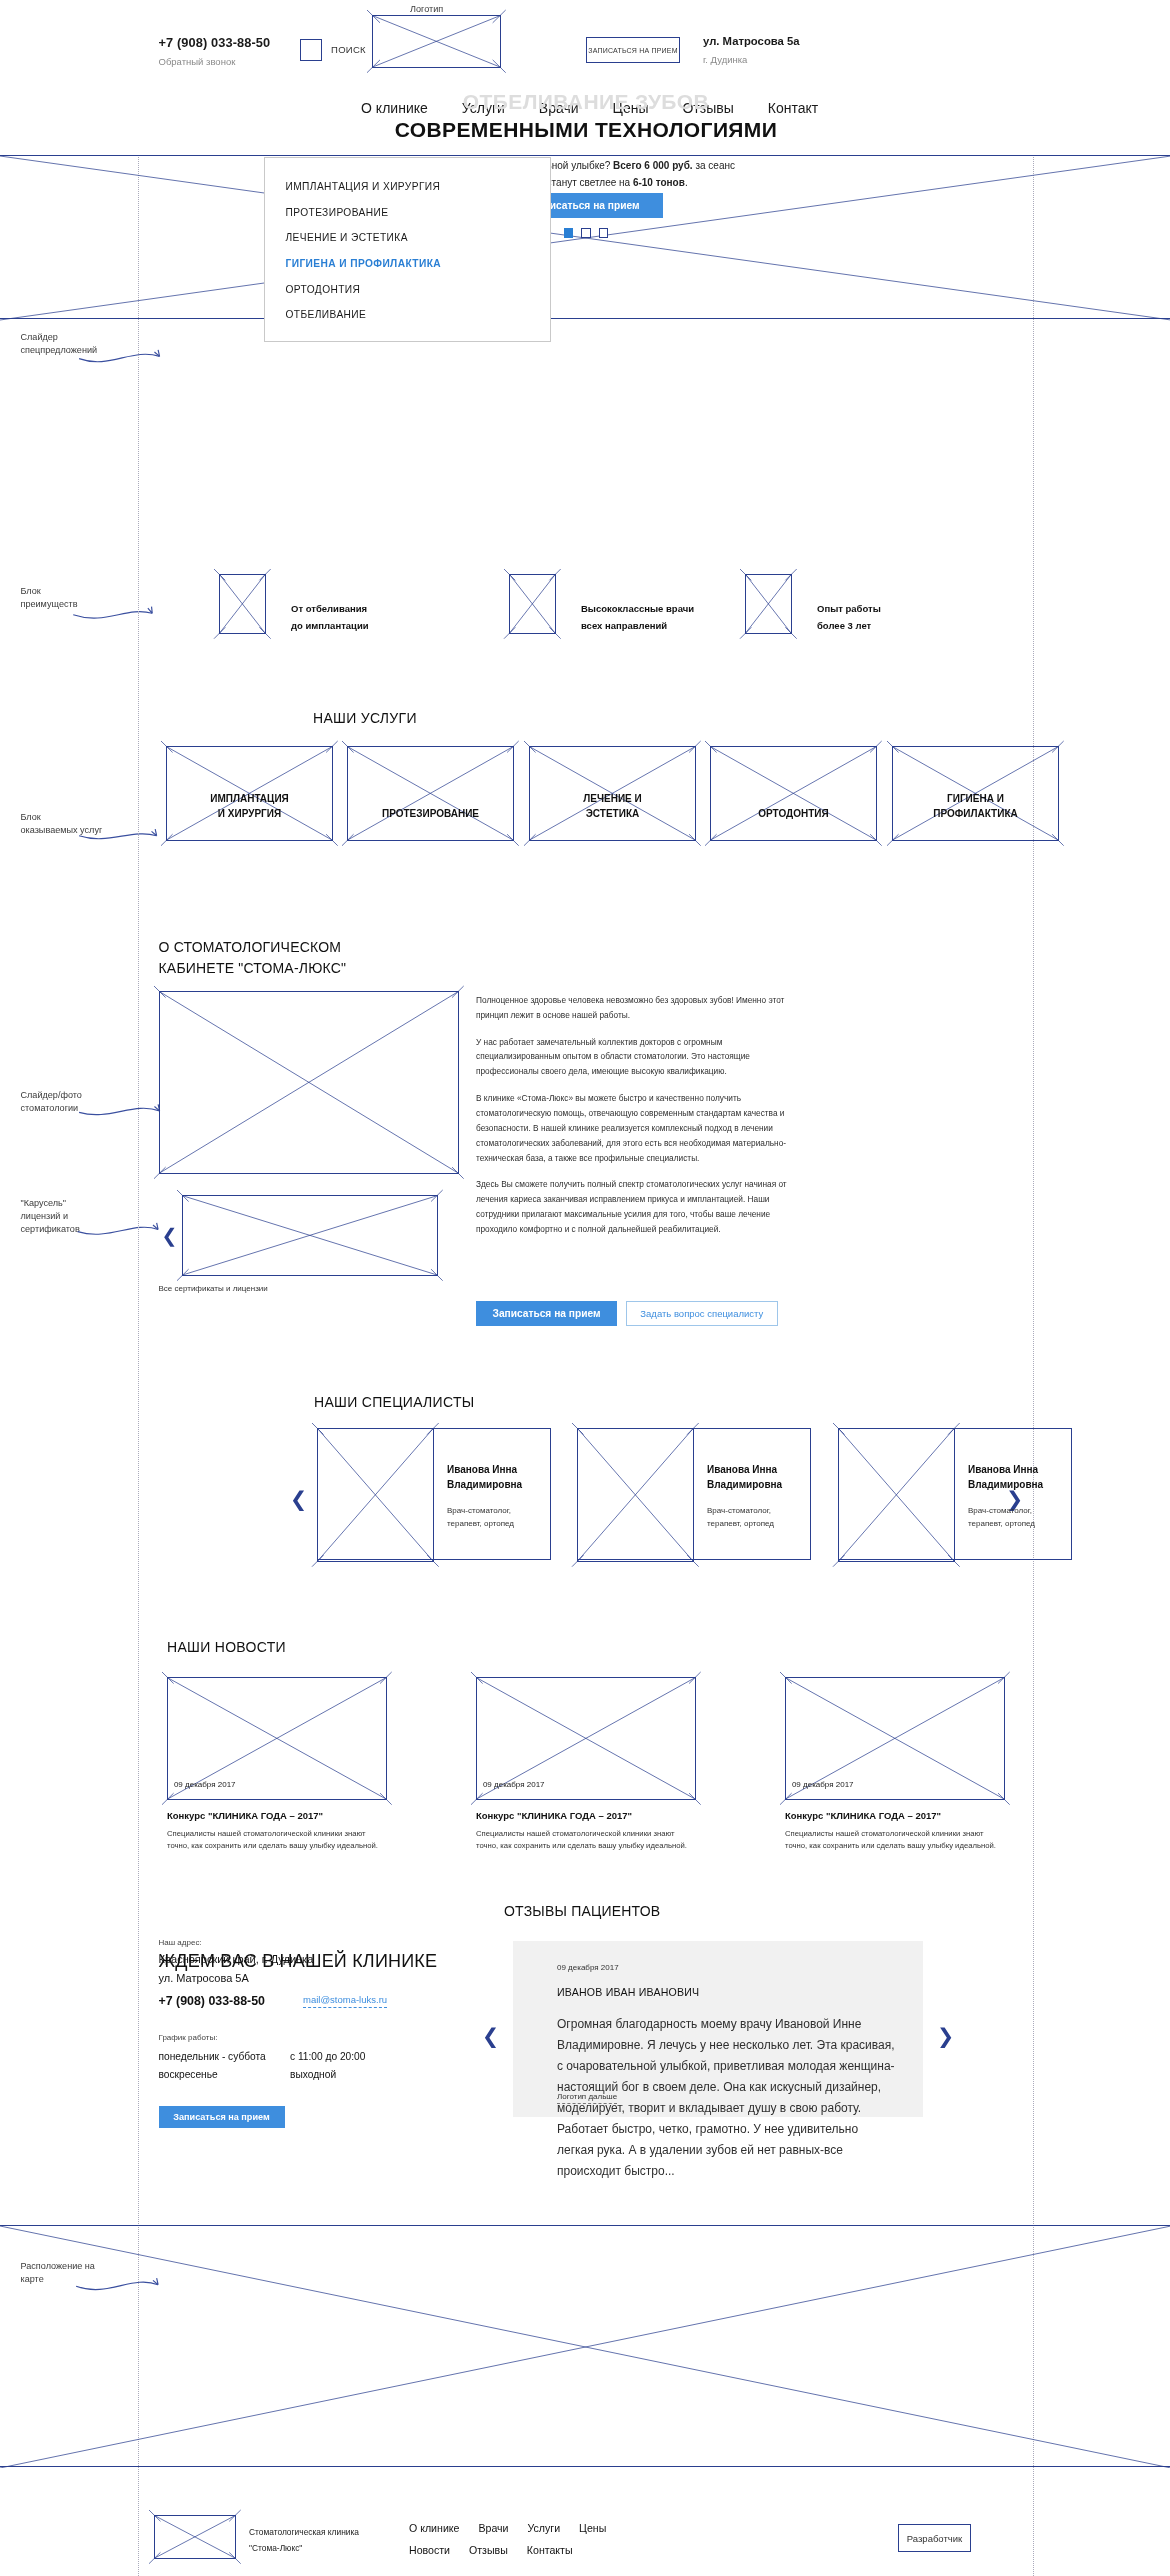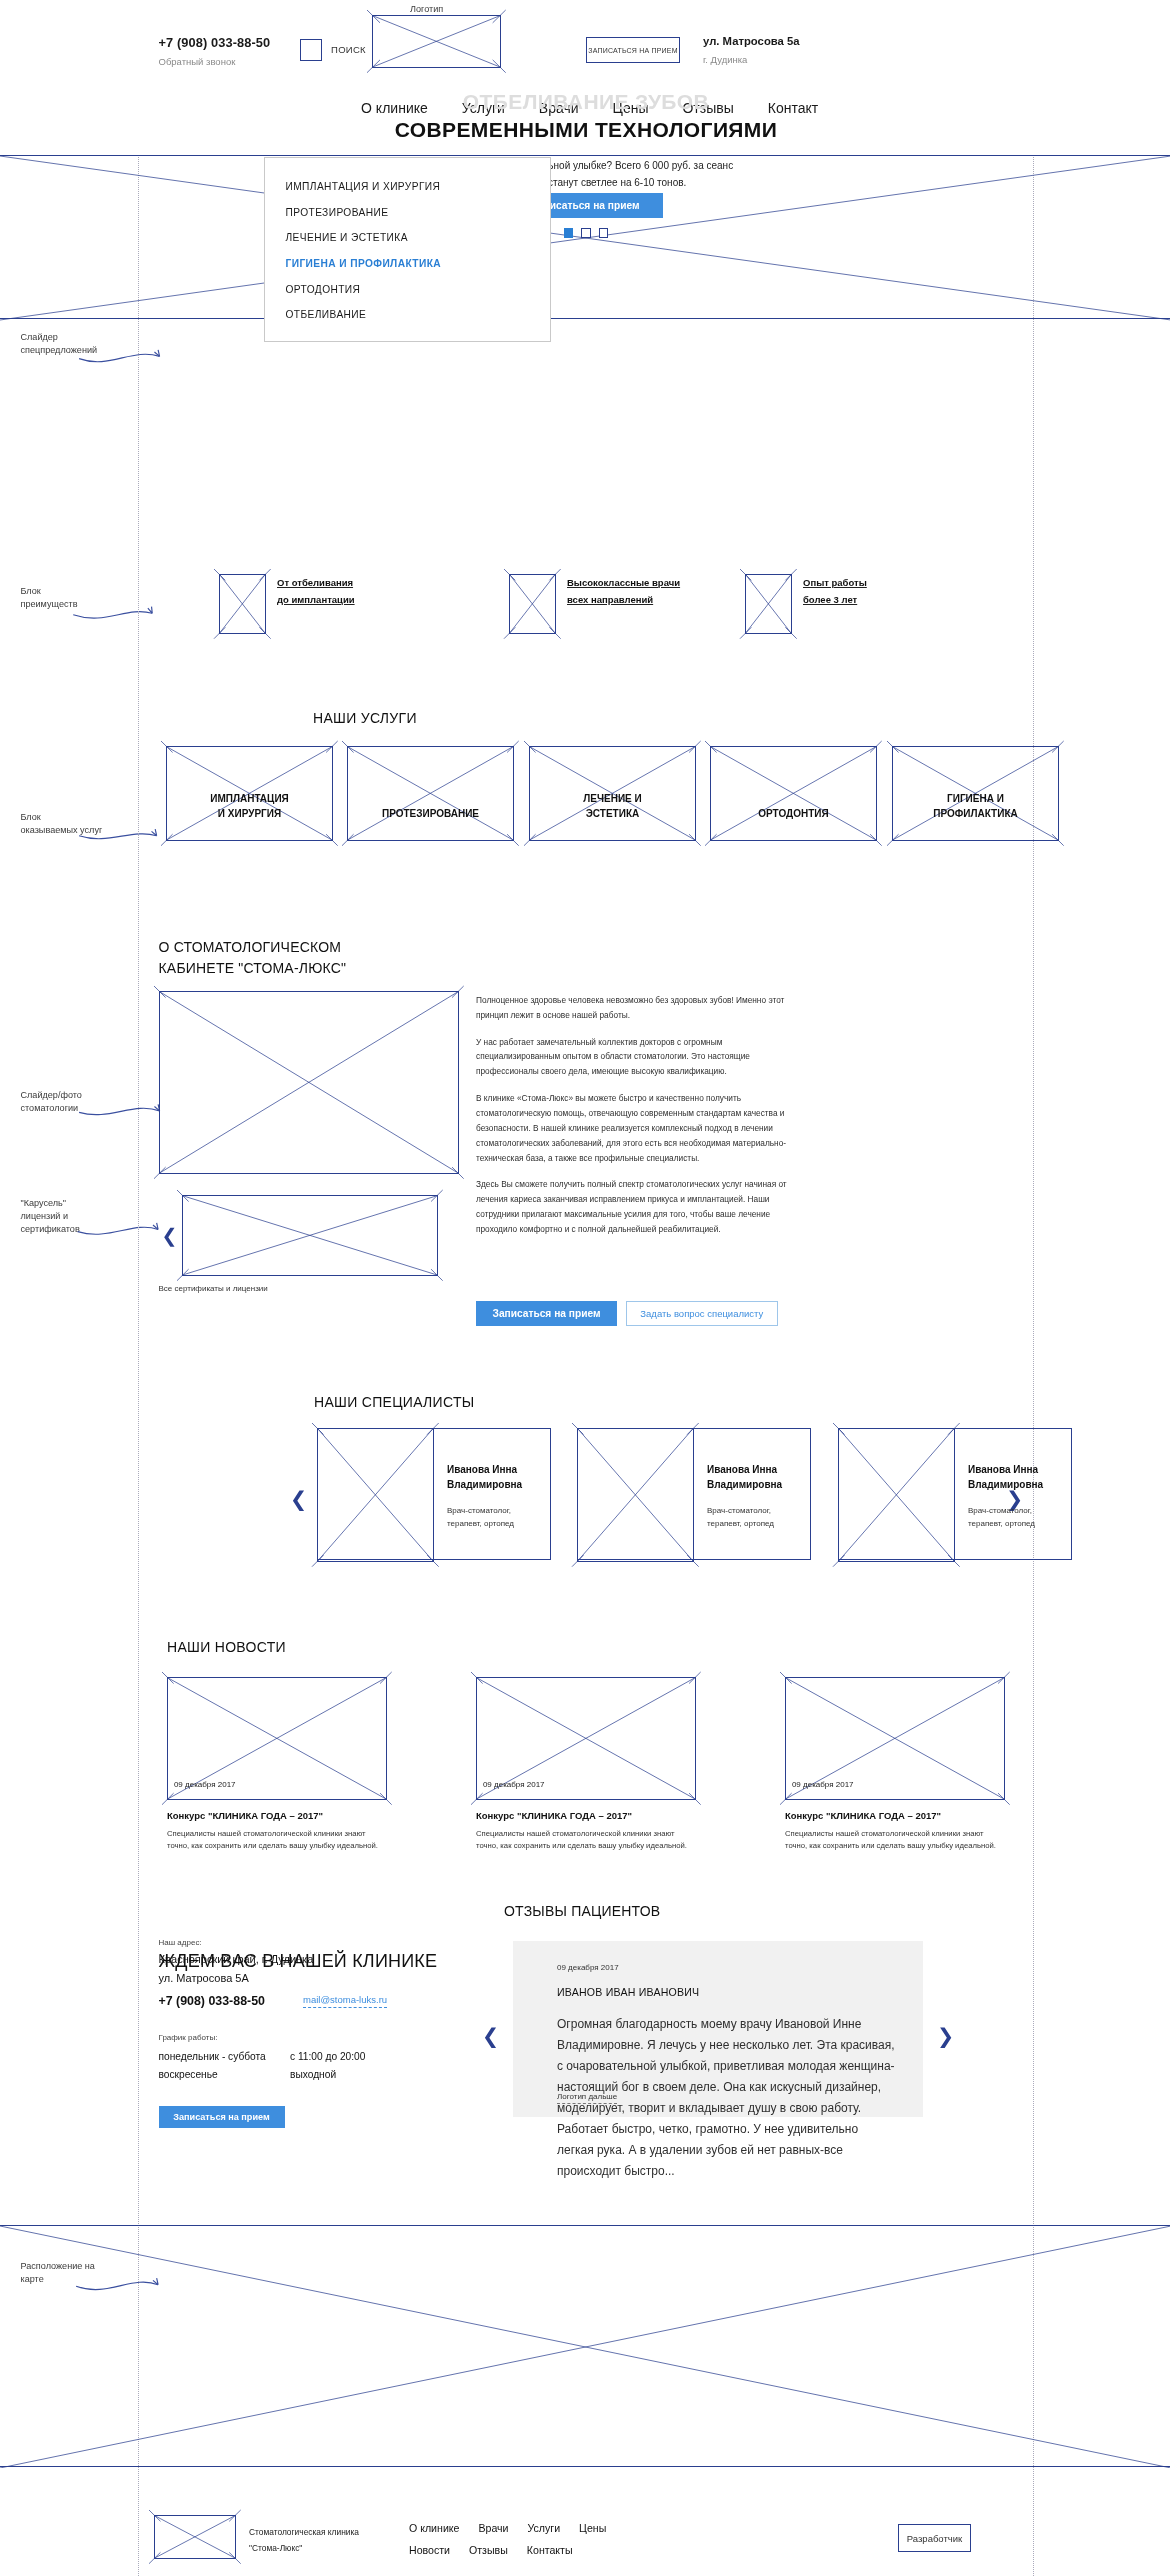--- a/index.html
+++ b/index.html
@@ -62,34 +62,34 @@
 
   
   #hero { position: absolute; left: 0; top: 155px; width: 1171px; height: 164px; }
   .hero-box { position: absolute; left: 0; top: 0; width: 1171px; height: 164px; border-top: 1.1px solid #2a3f8f; border-bottom: 1.1px solid #2a3f8f; }
   .hero-title {
     position: absolute; left: 138px; top: 88px; width: 896px; text-align: center;
     font-size: 21px; font-weight: bold; color: #ddd; letter-spacing: 0.4px; line-height: 1.35;
   }
   .hero-title .on { color: #111; }
   .hero-sub { position: absolute; left: 138px; top: 157px; width: 896px; text-align: center; font-size: 10px; color: #222; line-height: 1.7; }
-  .hero-sub b { font-weight: normal; }
+  .hero-sub b { font-weight: bold; }
   .btn-primary {
     display: inline-flex; align-items: center; justify-content: center;
     background: #3e8ede; color: #fff; border: none;
     font-size: 10.2px; font-family: "Liberation Sans", sans-serif; font-weight: bold; cursor: pointer;
   }
   .hero-cta { position: absolute; left: 508px; top: 193px; width: 155px; height: 25px; }
   .hero-dots { position: absolute; left: 138px; top: 228px; width: 896px; display: flex; justify-content: center; gap: 8px; }
   .dot { width: 9.5px; height: 9.5px; border: 1.1px solid #2a3f8f; background: #fff; }
   .dot.on { background: #2a7fd4; border-color: #2a7fd4; }
 
   
   #advantages { position: absolute; left: 138px; top: 564px; width: 896px; height: 88px; }
-  .adv { position: absolute; display: flex; align-items: flex-start; gap: 11px; text-decoration: underline; }
+  .adv { position: absolute; display: flex; align-items: flex-end; gap: 25px; }
   .adv .ico { width: 47px; height: 60px; }
   .adv .txt { font-size: 9.5px; font-weight: bold; line-height: 1.8; color: #111; }
 
   
   .sec-title { position: absolute; font-size: 14px; letter-spacing: 0.3px; color: #111; }
 
   
   #services { position: absolute; left: 138px; top: 746px; width: 896px; height: 110px; }
   .srv { position: absolute; top: 0; width: 167px; height: 95px; }
   .srv-label {

